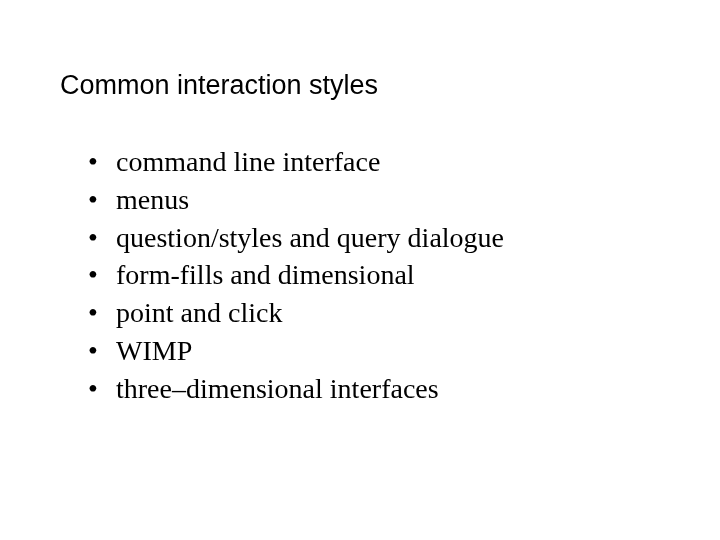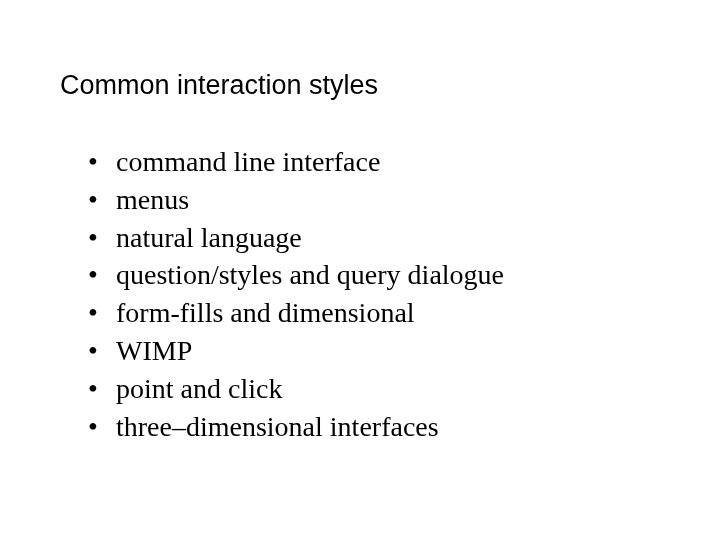--- a/index.html
+++ b/index.html
@@ -40,19 +40,18 @@
     }
   </style>
 </head>
 <body>
 
 <h1 class="slide-title">Common interaction styles</h1>
 
 <ul class="bullet-list">
   <li class="bullet-item">command line interface</li>
   <li class="bullet-item">menus</li>
-  <li class="bullet-item">natural language</li>
   <li class="bullet-item">question/styles and query dialogue</li>
   <li class="bullet-item">form-fills and dimensional</li>
+  <li class="bullet-item">point and click</li>
   <li class="bullet-item">WIMP</li>
-  <li class="bullet-item">point and click</li>
   <li class="bullet-item">three–dimensional interfaces</li>
 </ul>
 
 </body></html>

